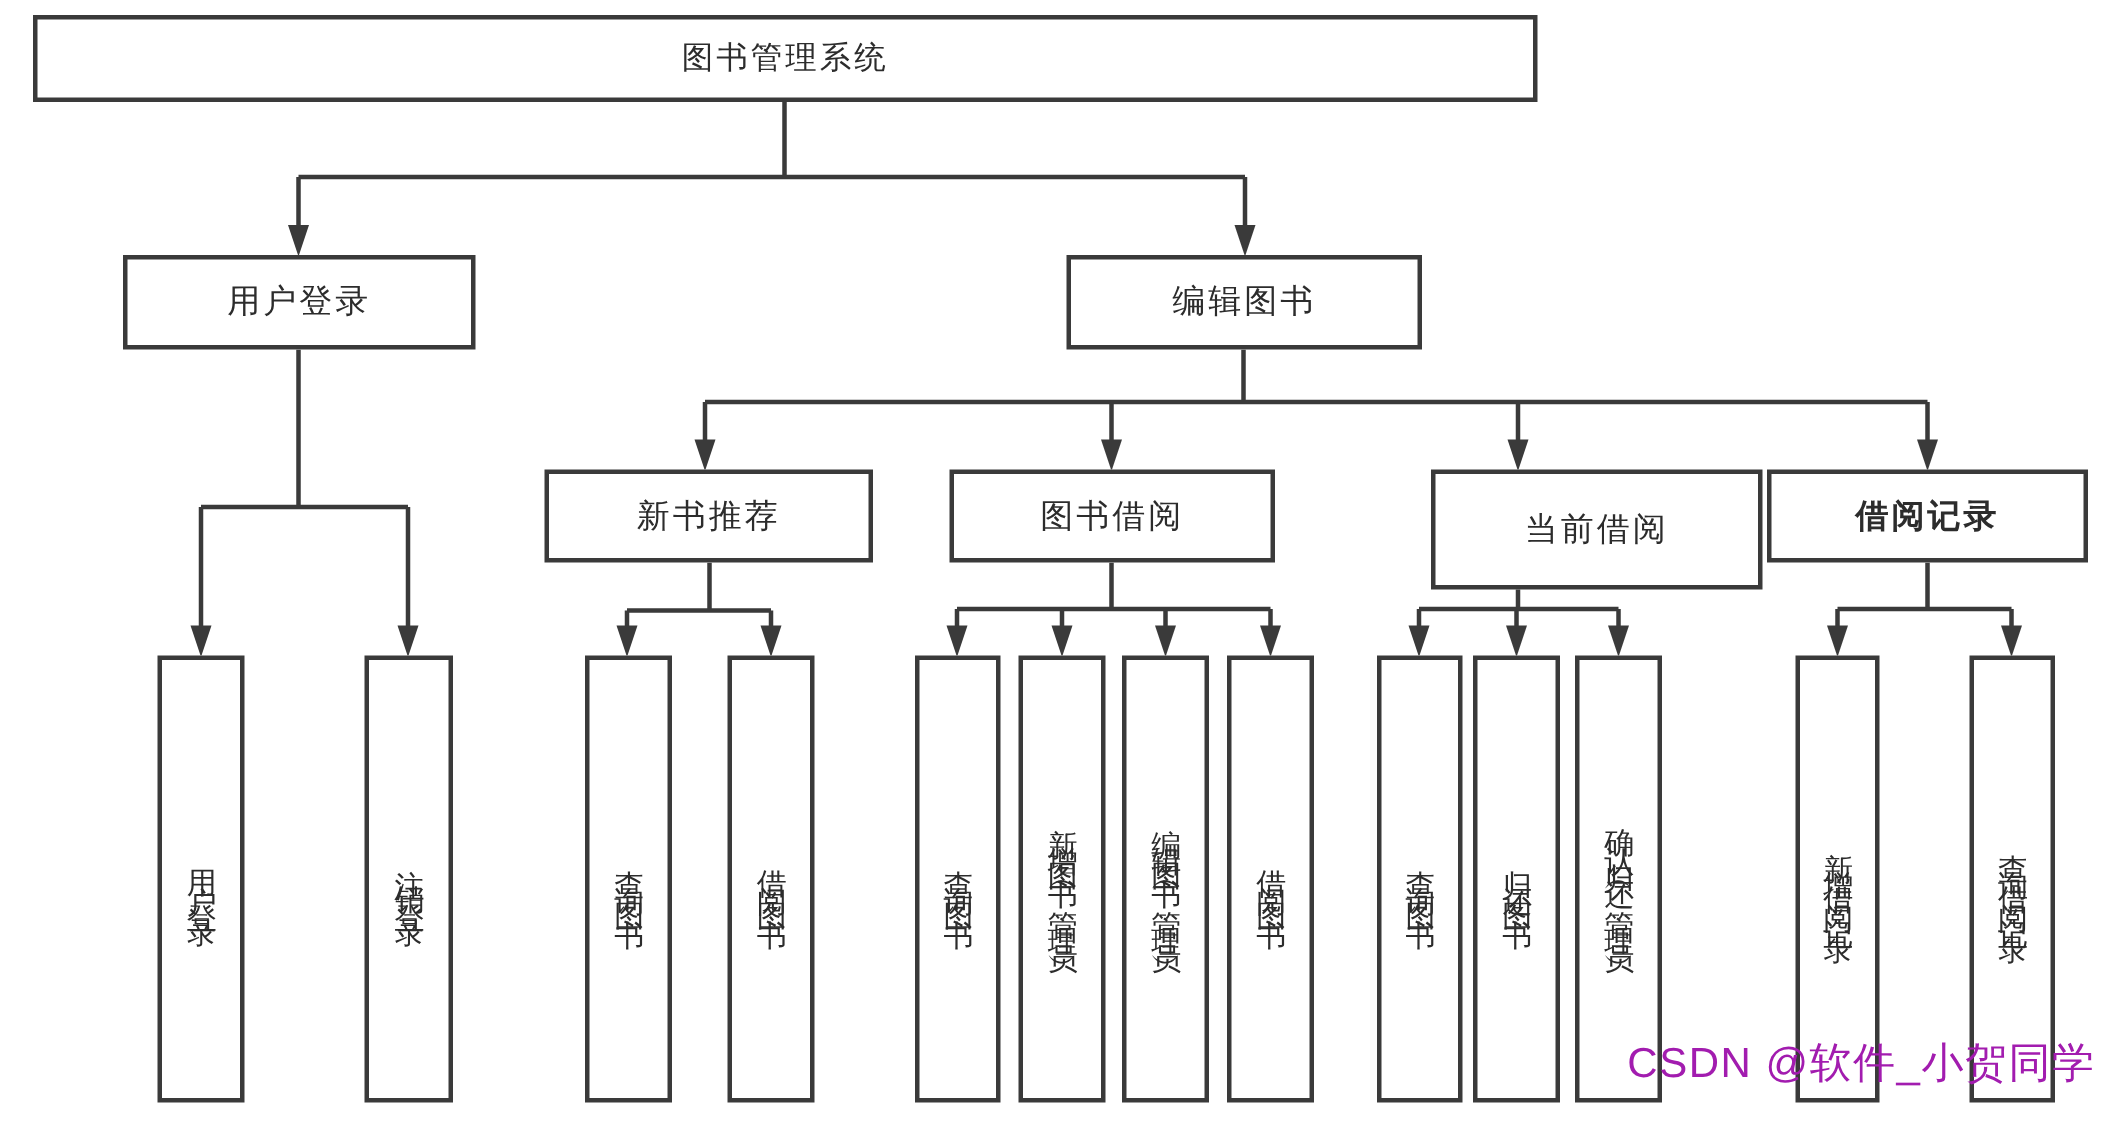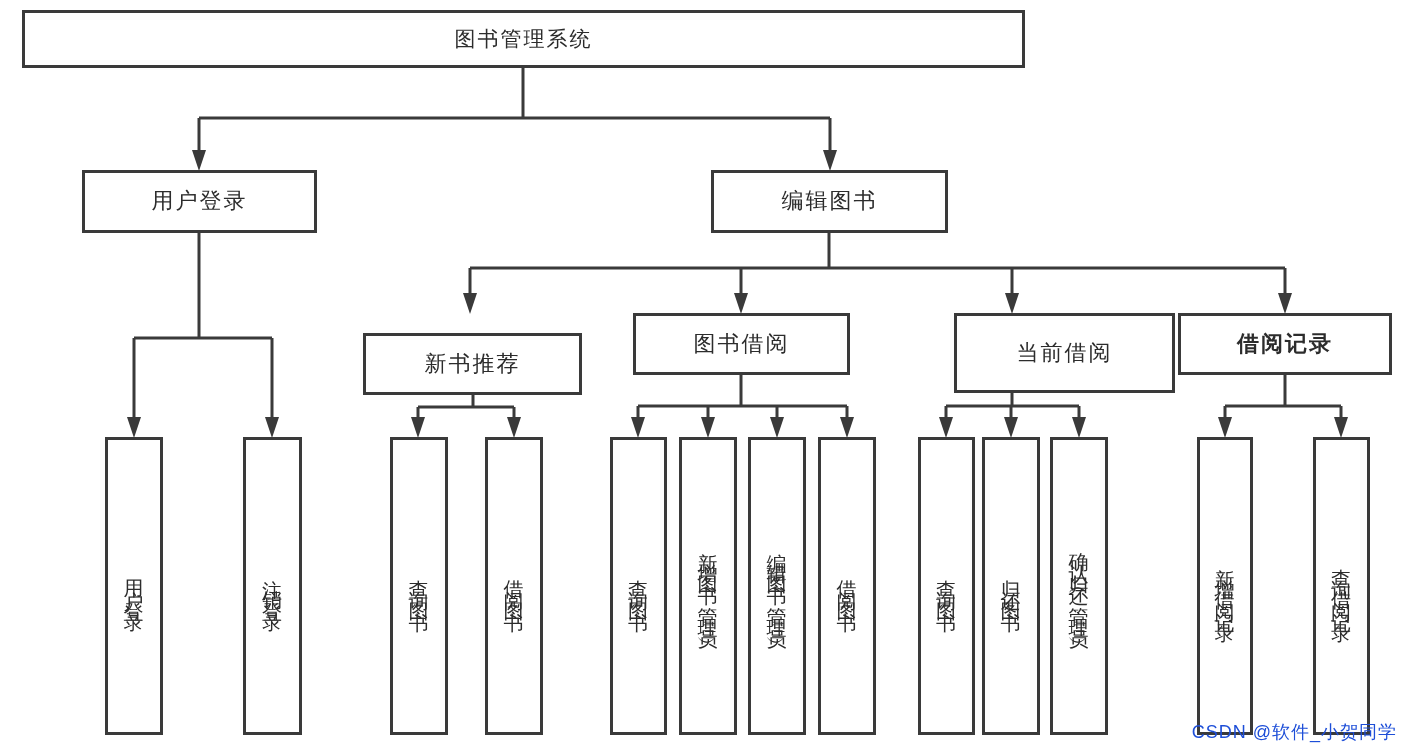--- a/index.html
+++ b/index.html
@@ -13,22 +13,22 @@
     border:3px solid #3a3a3a;display:flex;align-items:center;justify-content:center;
     color:#2c2c2c;text-align:center;
   }
   .hbox{font-size:22px;letter-spacing:2px;line-height:1.2;}
   .root-box{font-size:21px;}
   .vbox{
     writing-mode:vertical-rl;text-orientation:mixed;
     font-size:20px;letter-spacing:11px;line-height:1;
   }
   .watermark{
-    position:absolute;right:8px;bottom:3px;
-    font-size:18px;color:#1d4ed8;letter-spacing:1px;white-space:nowrap;
+    position:absolute;right:8px;bottom:19px;
+    font-size:28px;color:#a21caf;letter-spacing:1px;white-space:nowrap;
   }
 </style>
 </head>
 <body>
 
 <div class="stage">
 
   <svg class="connectors" viewBox="0 0 1405 747" xmlns="http://www.w3.org/2000/svg">
     <g stroke="#3a3a3a" stroke-width="3" fill="none">
 
@@ -70,21 +70,21 @@
       <polygon points="1218,417 1232,417 1225,438"></polygon>
       <polygon points="1334,417 1348,417 1341,438"></polygon>
     </g>
   </svg>
 
   <div class="box hbox root-box" style="left:22px;top:10px;width:1003px;height:58px;">图书管理系统</div>
 
   <div class="box hbox" style="left:82px;top:170px;width:235px;height:63px;">用户登录</div>
   <div class="box hbox" style="left:711px;top:170px;width:237px;height:63px;">编辑图书</div>
 
-  <div class="box hbox" style="left:363px;top:313px;width:219px;height:62px;margin-top:20px;">新书推荐</div>
+  <div class="box hbox" style="left:363px;top:313px;width:219px;height:62px;">新书推荐</div>
   <div class="box hbox" style="left:633px;top:313px;width:217px;height:62px;text-align:right;">图书借阅</div>
   <div class="box hbox" style="left:954px;top:313px;width:221px;height:80px;">当前借阅</div>
   <div class="box hbox" style="left:1178px;top:313px;width:214px;height:62px;font-weight:bold;">借阅记录</div>
 
   <div class="box vbox" style="left:105px;top:437px;width:58px;height:298px;">用户登录</div>
   <div class="box vbox" style="left:243px;top:437px;width:59px;height:298px;">注销登录</div>
 
   <div class="box vbox" style="left:390px;top:437px;width:58px;height:298px;">查询图书</div>
   <div class="box vbox" style="left:485px;top:437px;width:58px;height:298px;">借阅图书</div>
 

